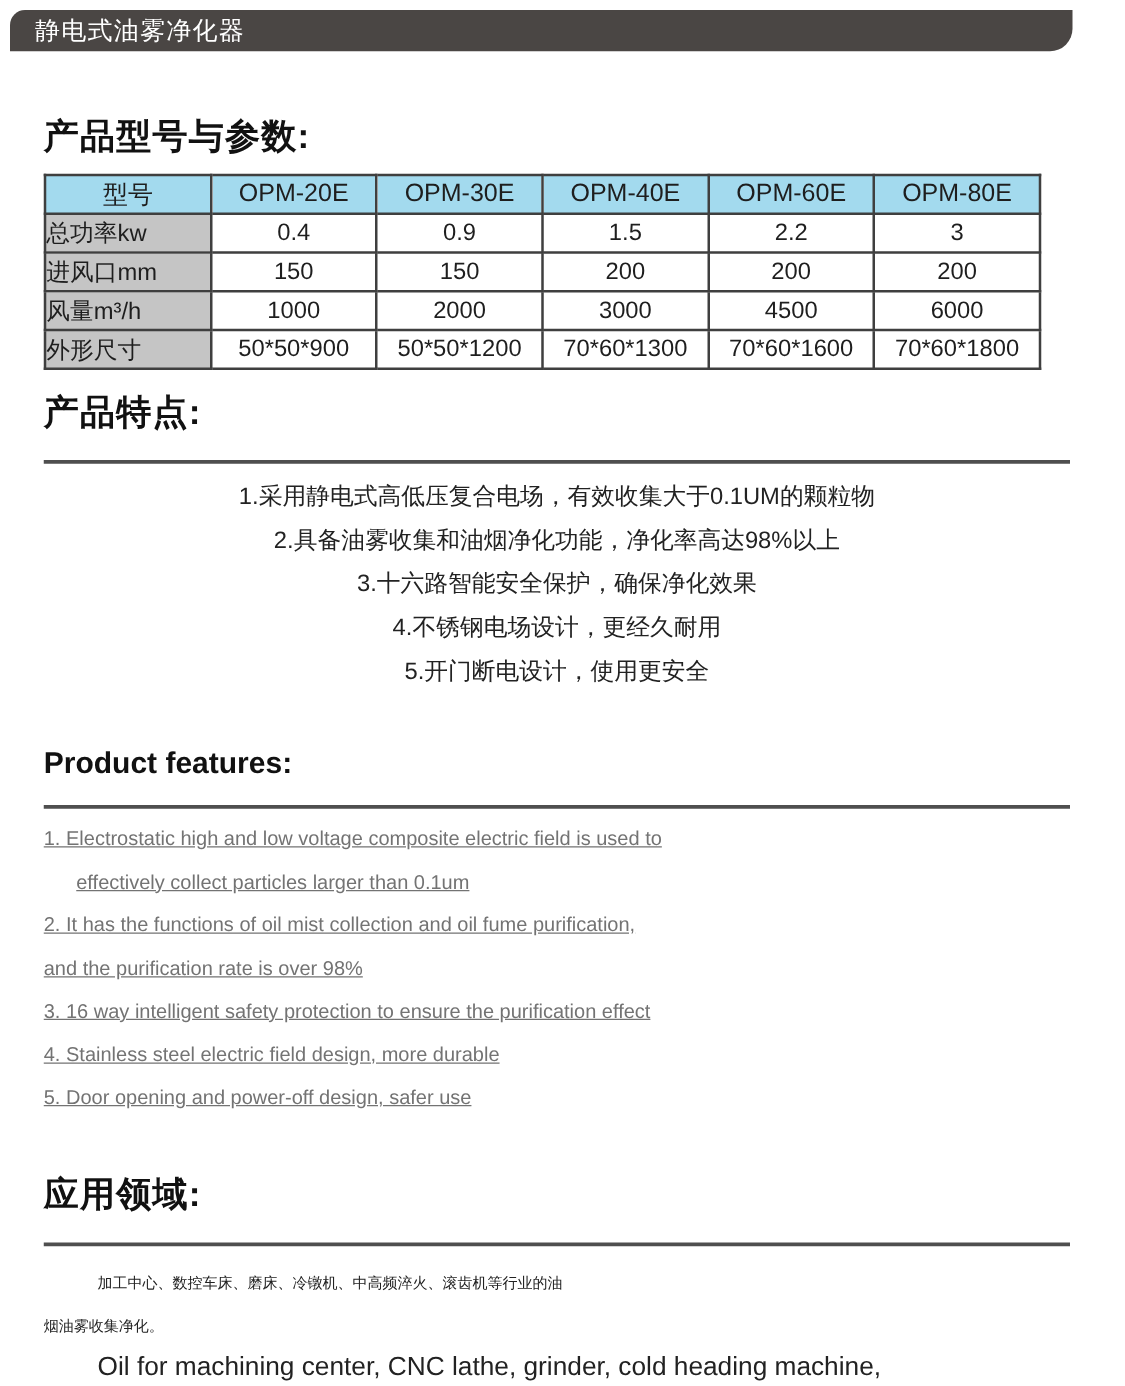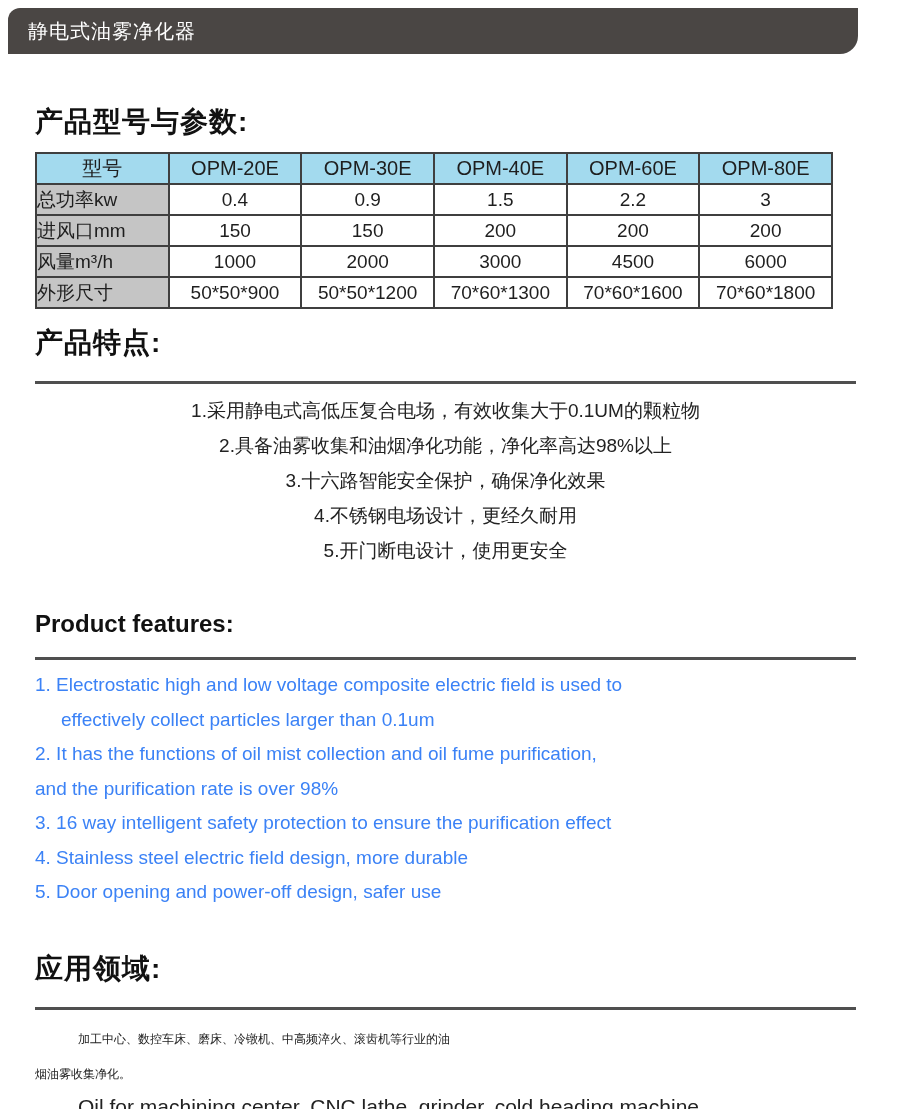--- a/index.html
+++ b/index.html
@@ -10,21 +10,21 @@
     --rule:#4f4f4f;
   }
   *{box-sizing:border-box;}
   html,body{margin:0;padding:0;}
   body{
     width:900px;height:1109px;background:#ffffff;
     font-family:"Liberation Sans","DejaVu Sans",sans-serif;
     color:#2a2a2a;overflow:hidden;
   }
   .title-bar{
-    margin:8px 0 0 8px;width:850px;height:46px;
+    margin:8px 0 0 8px;width:850px;height:33px;
     background:var(--title-bar-bg);
     border-radius:12px 0 18px 0;
     display:flex;align-items:center;
   }
   .title-bar span{
     color:#ffffff;font-size:20px;padding-left:20px;letter-spacing:1px;
   }
   .content{margin:0 44px 0 35px;width:821px;}
   .sec-head{
     font-size:28px;font-weight:700;color:#111;
@@ -45,21 +45,21 @@
   .spec-table thead th{background:var(--table-header-bg);font-size:20px;}
   .spec-table tbody th{
     background:var(--row-label-bg);
     text-align:left;padding-left:0;
   }
   .sec-feat{margin-top:15px;}
   .list-cn{margin-top:9px;}
   .list-cn div{font-size:19px;line-height:35px;color:#222;text-align:center;}
   .sec-en{margin-top:42px;font-size:24px;letter-spacing:0;}
   .list-en{margin-top:8px;}
-  .list-en div{font-size:19px;line-height:34.5px;color:#3b82f6;}
+  .list-en div{font-size:16px;line-height:34.5px;color:#737373;text-decoration:underline;}
   .list-en div.cont{padding-left:26px;}
   .sec-app{margin-top:40px;}
   .para{color:#222;}
   .para-cn{margin-top:12px;}
   .para-cn div{font-size:12px;line-height:35px;}
   .para-en div{font-size:21px;line-height:30px;}
   .para div.ind{text-indent:43px;}
 </style>
 </head>
 <body>

